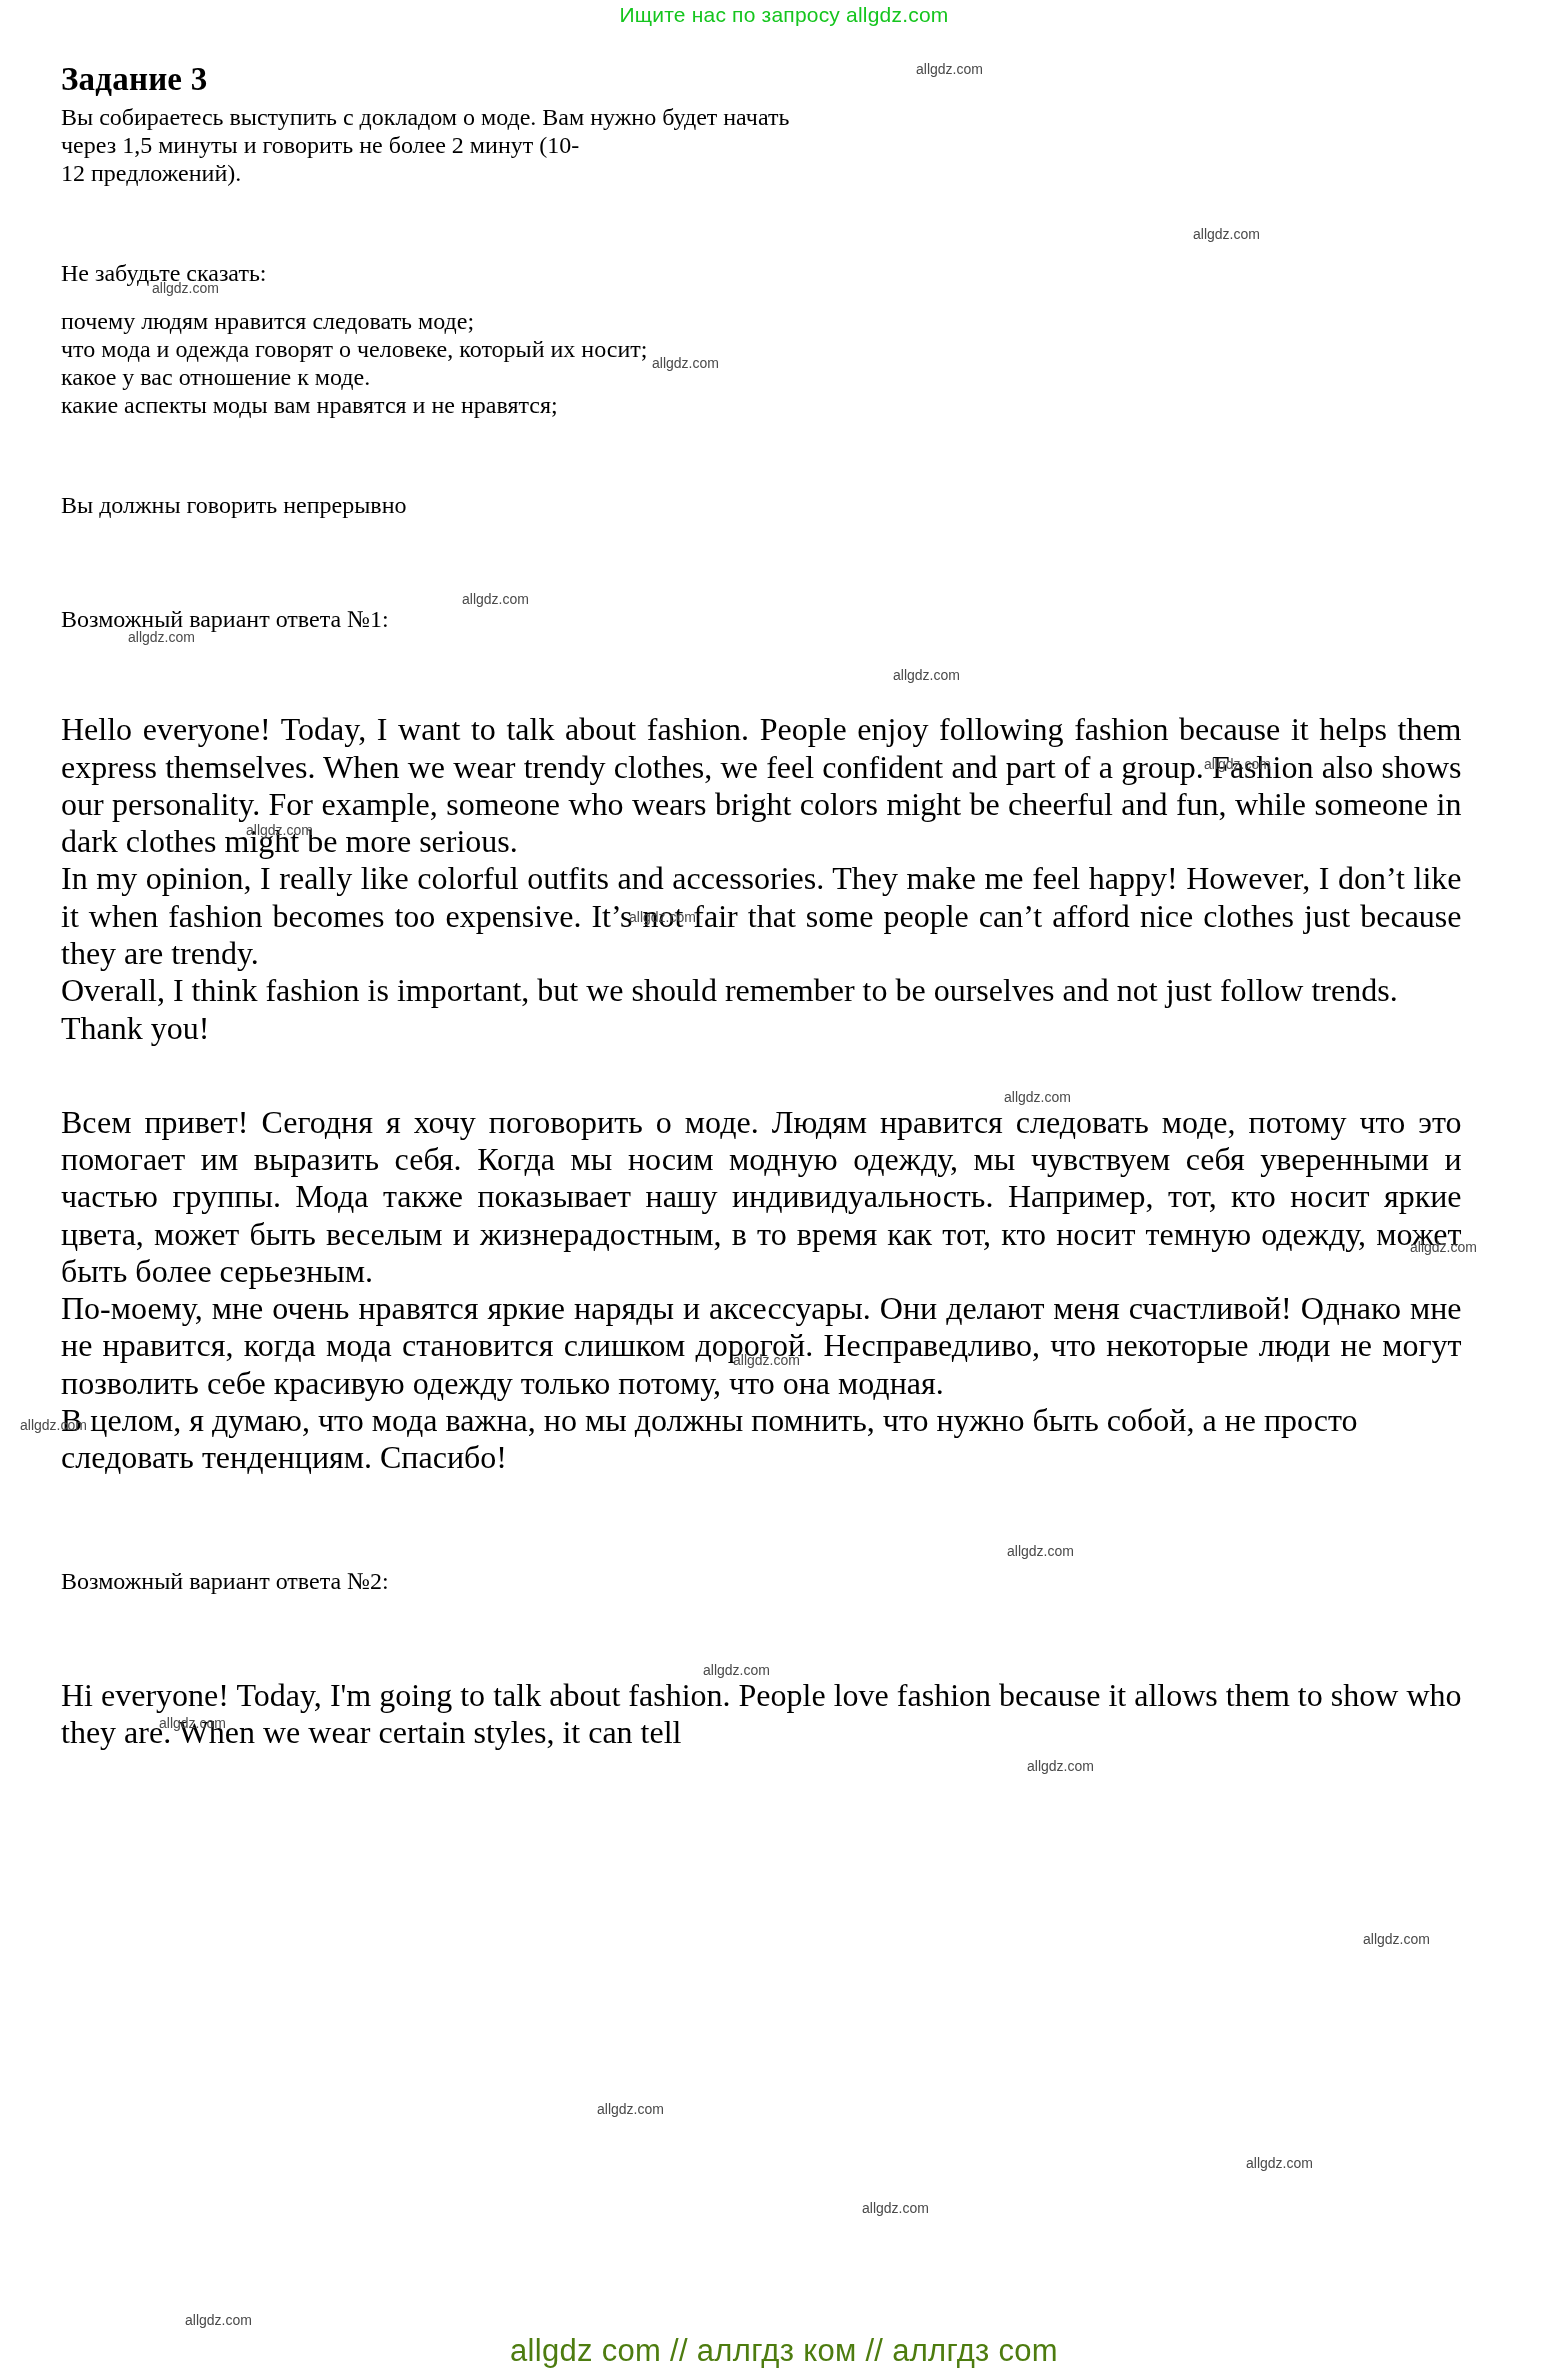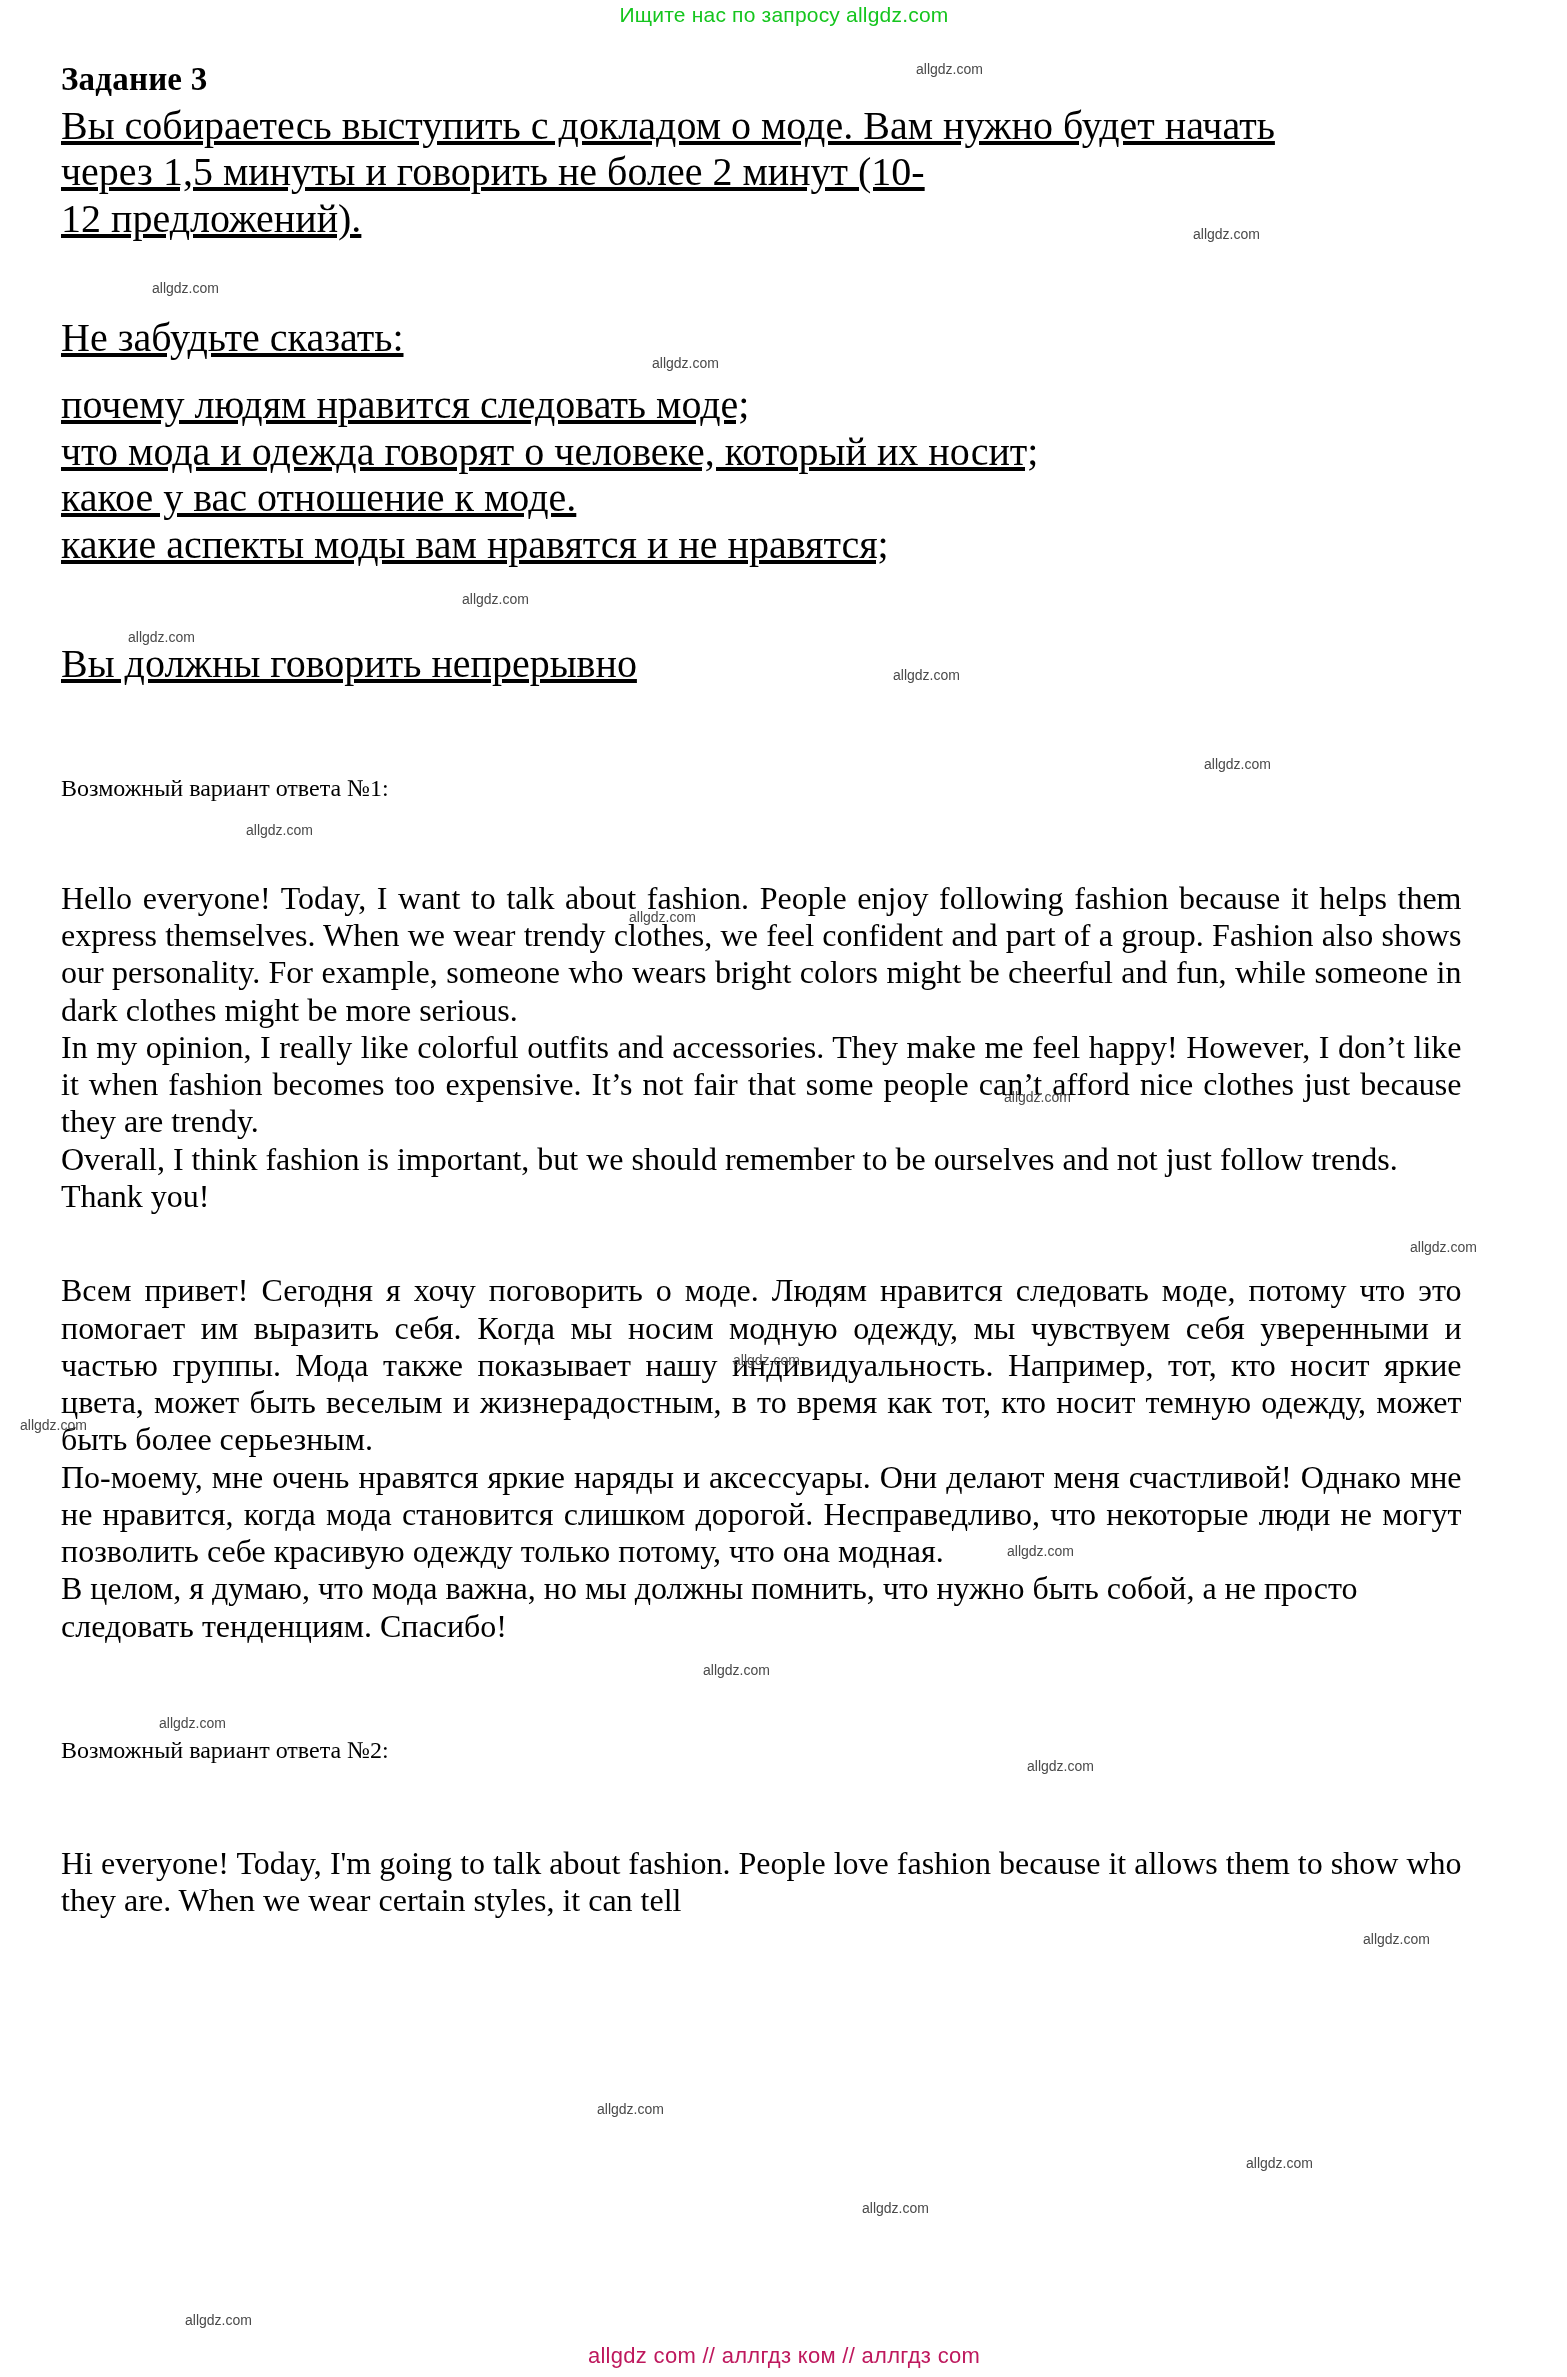--- a/index.html
+++ b/index.html
@@ -49,24 +49,23 @@
 
   .para {
     font-size: 32px;
     line-height: 1.17;
     text-align: justify;
     text-justify: inter-word;
   }
   .para.nojustify { text-align: left; }
 
   .line {
-    font-size: 40px;
+    font-size: 24px;
     line-height: 1.17;
     white-space: nowrap;
-    text-decoration: underline;
   }
 
   .blk-gap-sm { height: 20px; }
   .blk-gap-md { height: 40px; }
   .blk-gap-lg { height: 58px; }
 
   .heading-variant {
     font-size: 24px;
     line-height: 1.17;
   }
@@ -94,22 +93,22 @@
   }
 
   
   #footer-links {
     position: absolute;
     bottom: 7.8px;
     left: 0;
     width: 100%;
     text-align: center;
     font-family: "Liberation Sans", "DejaVu Sans", sans-serif;
-    font-size: 22px;
-    color: #be185d;
+    font-size: 31px;
+    color: #4d7c0f;
     letter-spacing: 0.3px;
     white-space: nowrap;
   }
 </style>
 </head>
 <body>
 
 <div id="promo-header">Ищите нас по запросу allgdz.com</div>
 
 <div id="page">

